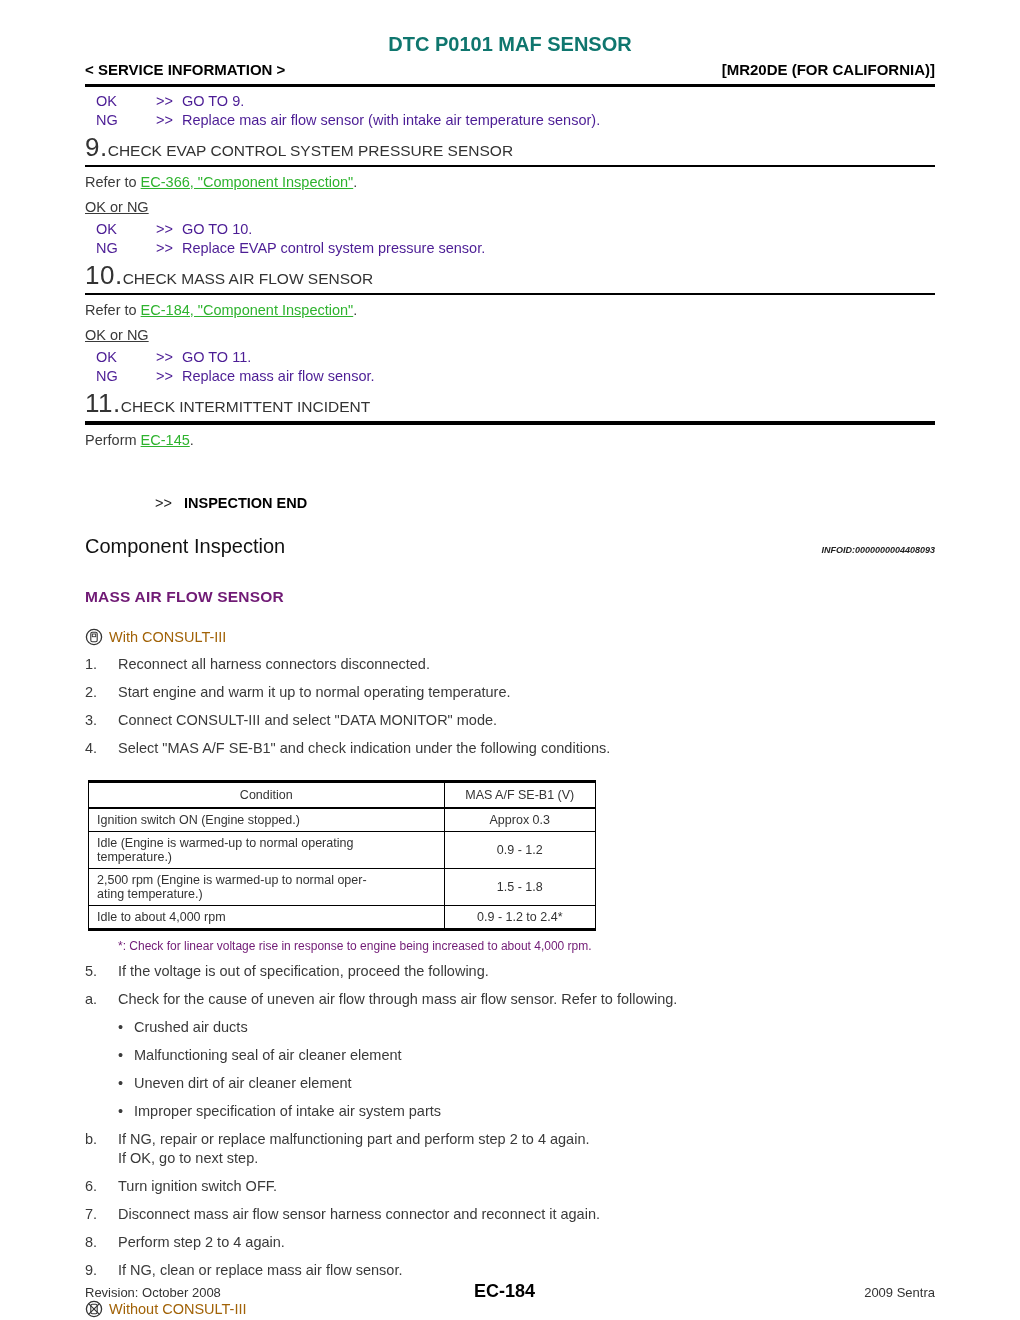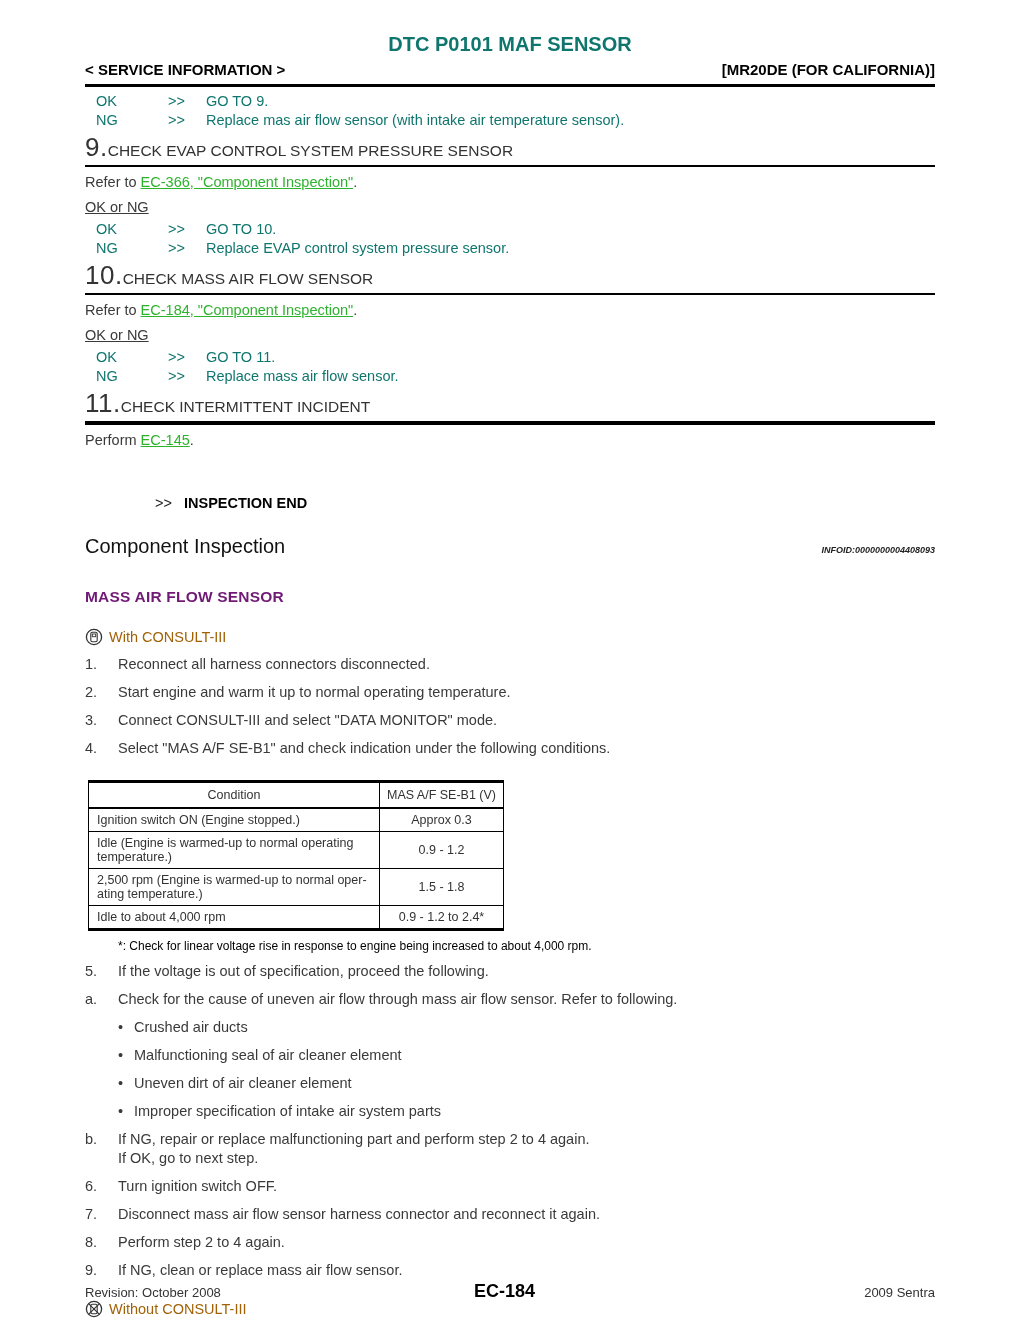--- a/index.html
+++ b/index.html
@@ -7,21 +7,21 @@
     width:1020px;height:1320px;position:relative;overflow:hidden;background:#fff;
     font-family:"Liberation Sans","DejaVu Sans",sans-serif;color:#3a3a3a;
   }
   .content{padding:0 85px;}
   .doc-title{text-align:center;font-weight:bold;font-size:20px;color:#0f766e;padding-top:32px;line-height:1.2;}
   .head-row{display:flex;justify-content:space-between;align-items:flex-end;margin-top:5px;font-weight:bold;font-size:15px;color:#000;}
   .rule{border:0;background:#000;margin:0;}
   .rule-3{height:3px;margin-top:6px;}
   .rule-2{height:2px;}
   .rule-4{height:4px;}
-  .result{display:flex;font-size:14.5px;line-height:19px;color:#0f766e;gap:12px;}
+  .result{display:flex;font-size:14.5px;line-height:19px;color:#4c1d95;}
   .result .lbl{width:60px;padding-left:11px;flex:none;}
   .result .arr{margin-right:9px;}
   .result-block{margin-top:5px;}
   .step-head{display:flex;align-items:baseline;margin:4px 0 5px;color:#333;}
   .step-num{font-size:26px;line-height:26px;letter-spacing:0.5px;}
   .step-title{font-size:15.5px;}
   .refer{font-size:14.5px;margin-top:7px;color:#3a3a3a;}
   a.link{color:#2eb32e;text-decoration:underline;cursor:pointer;}
   .okng{font-size:14.5px;margin-top:9px;color:#3a3a3a;}
   .okng span{text-decoration:underline;}
@@ -31,31 +31,31 @@
   .ci-head{display:flex;justify-content:space-between;align-items:baseline;margin-top:24px;}
   .ci-title{font-size:20px;color:#111;}
   .infoid{font-size:9px;font-style:italic;font-weight:bold;color:#222;}
   .sub-head{font-size:15.5px;font-weight:bold;color:#701a75;margin-top:30px;letter-spacing:0.2px;}
   .consult-line{display:flex;align-items:center;margin-top:22px;font-size:14.5px;color:#a16207;}
   .consult-line .icon{width:18px;height:18px;margin-right:6px;flex:none;}
   .numstep{display:flex;font-size:14.5px;margin-top:9px;line-height:19px;color:#3a3a3a;}
   .numstep .n{width:33px;flex:none;}
   .numstep .t{flex:1;}
   .table-wrap{margin:22px 0 0 3px;width:508px;}
-  table{border-collapse:collapse;width:416px;font-size:12.5px;color:#333;
+  table{border-collapse:collapse;width:508px;font-size:12.5px;color:#333;
         border-left:1px solid #000;border-right:1px solid #000;
         border-top:3px solid #000;border-bottom:3px solid #000;}
   th{font-weight:normal;text-align:center;padding:5px 6px;border-bottom:2px solid #000;}
   td{padding:4px 8px;border-bottom:1px solid #000;}
   tr:last-child td{border-bottom:none;}
   th:first-child,td:first-child{border-right:1px solid #000;}
   td.cond{text-align:left;white-space:pre-line;}
   td.val,th{vertical-align:middle;}
   td.val{text-align:center;}
-  .footnote{font-size:12px;margin:8px 0 0 33px;color:#000000;}
+  .footnote{font-size:12px;margin:8px 0 0 33px;color:#701a75;}
   .bullet-row{display:flex;margin-top:9px;font-size:14.5px;padding-left:33px;line-height:19px;color:#3a3a3a;}
   .bullet-row .m{width:16px;flex:none;}
   .footer{position:absolute;left:85px;right:85px;top:1281px;font-size:13px;color:#333;}
   .footer .f-left{position:absolute;left:0;top:4px;}
   .footer .f-center{position:absolute;left:0;right:11px;text-align:center;top:0;font-size:18px;font-weight:bold;color:#000;}
   .footer .f-right{position:absolute;right:0;top:4px;}
 </style>
 </head>
 <body>
 

